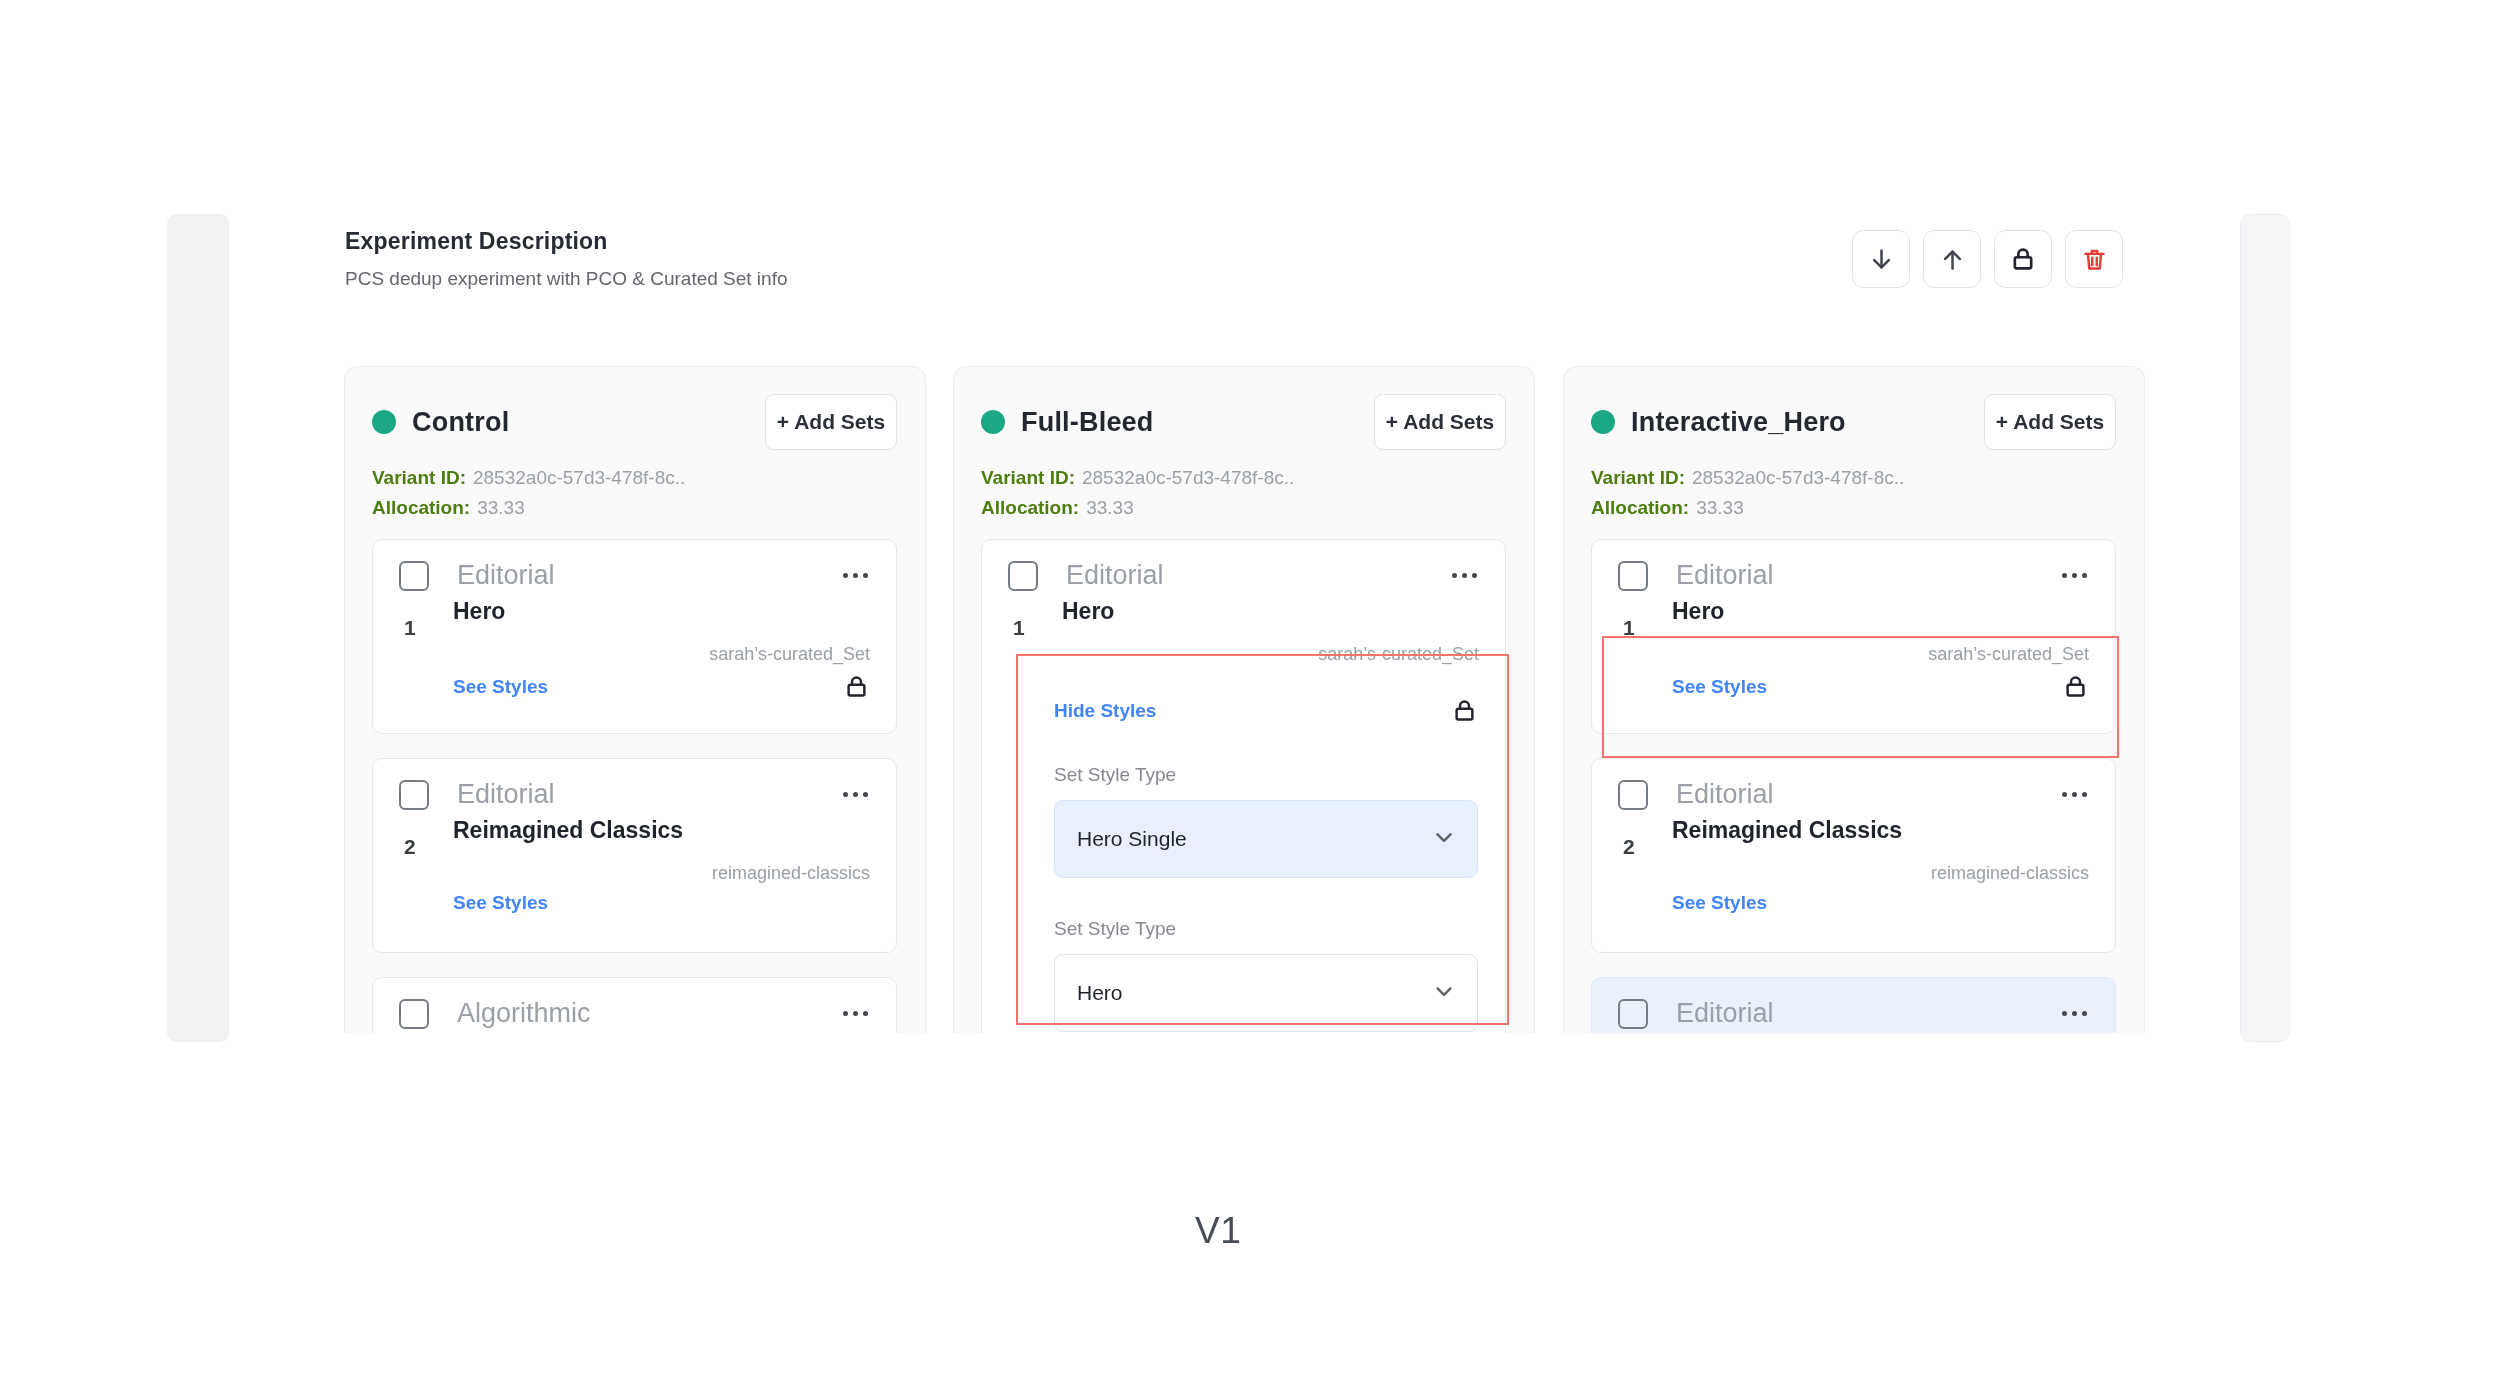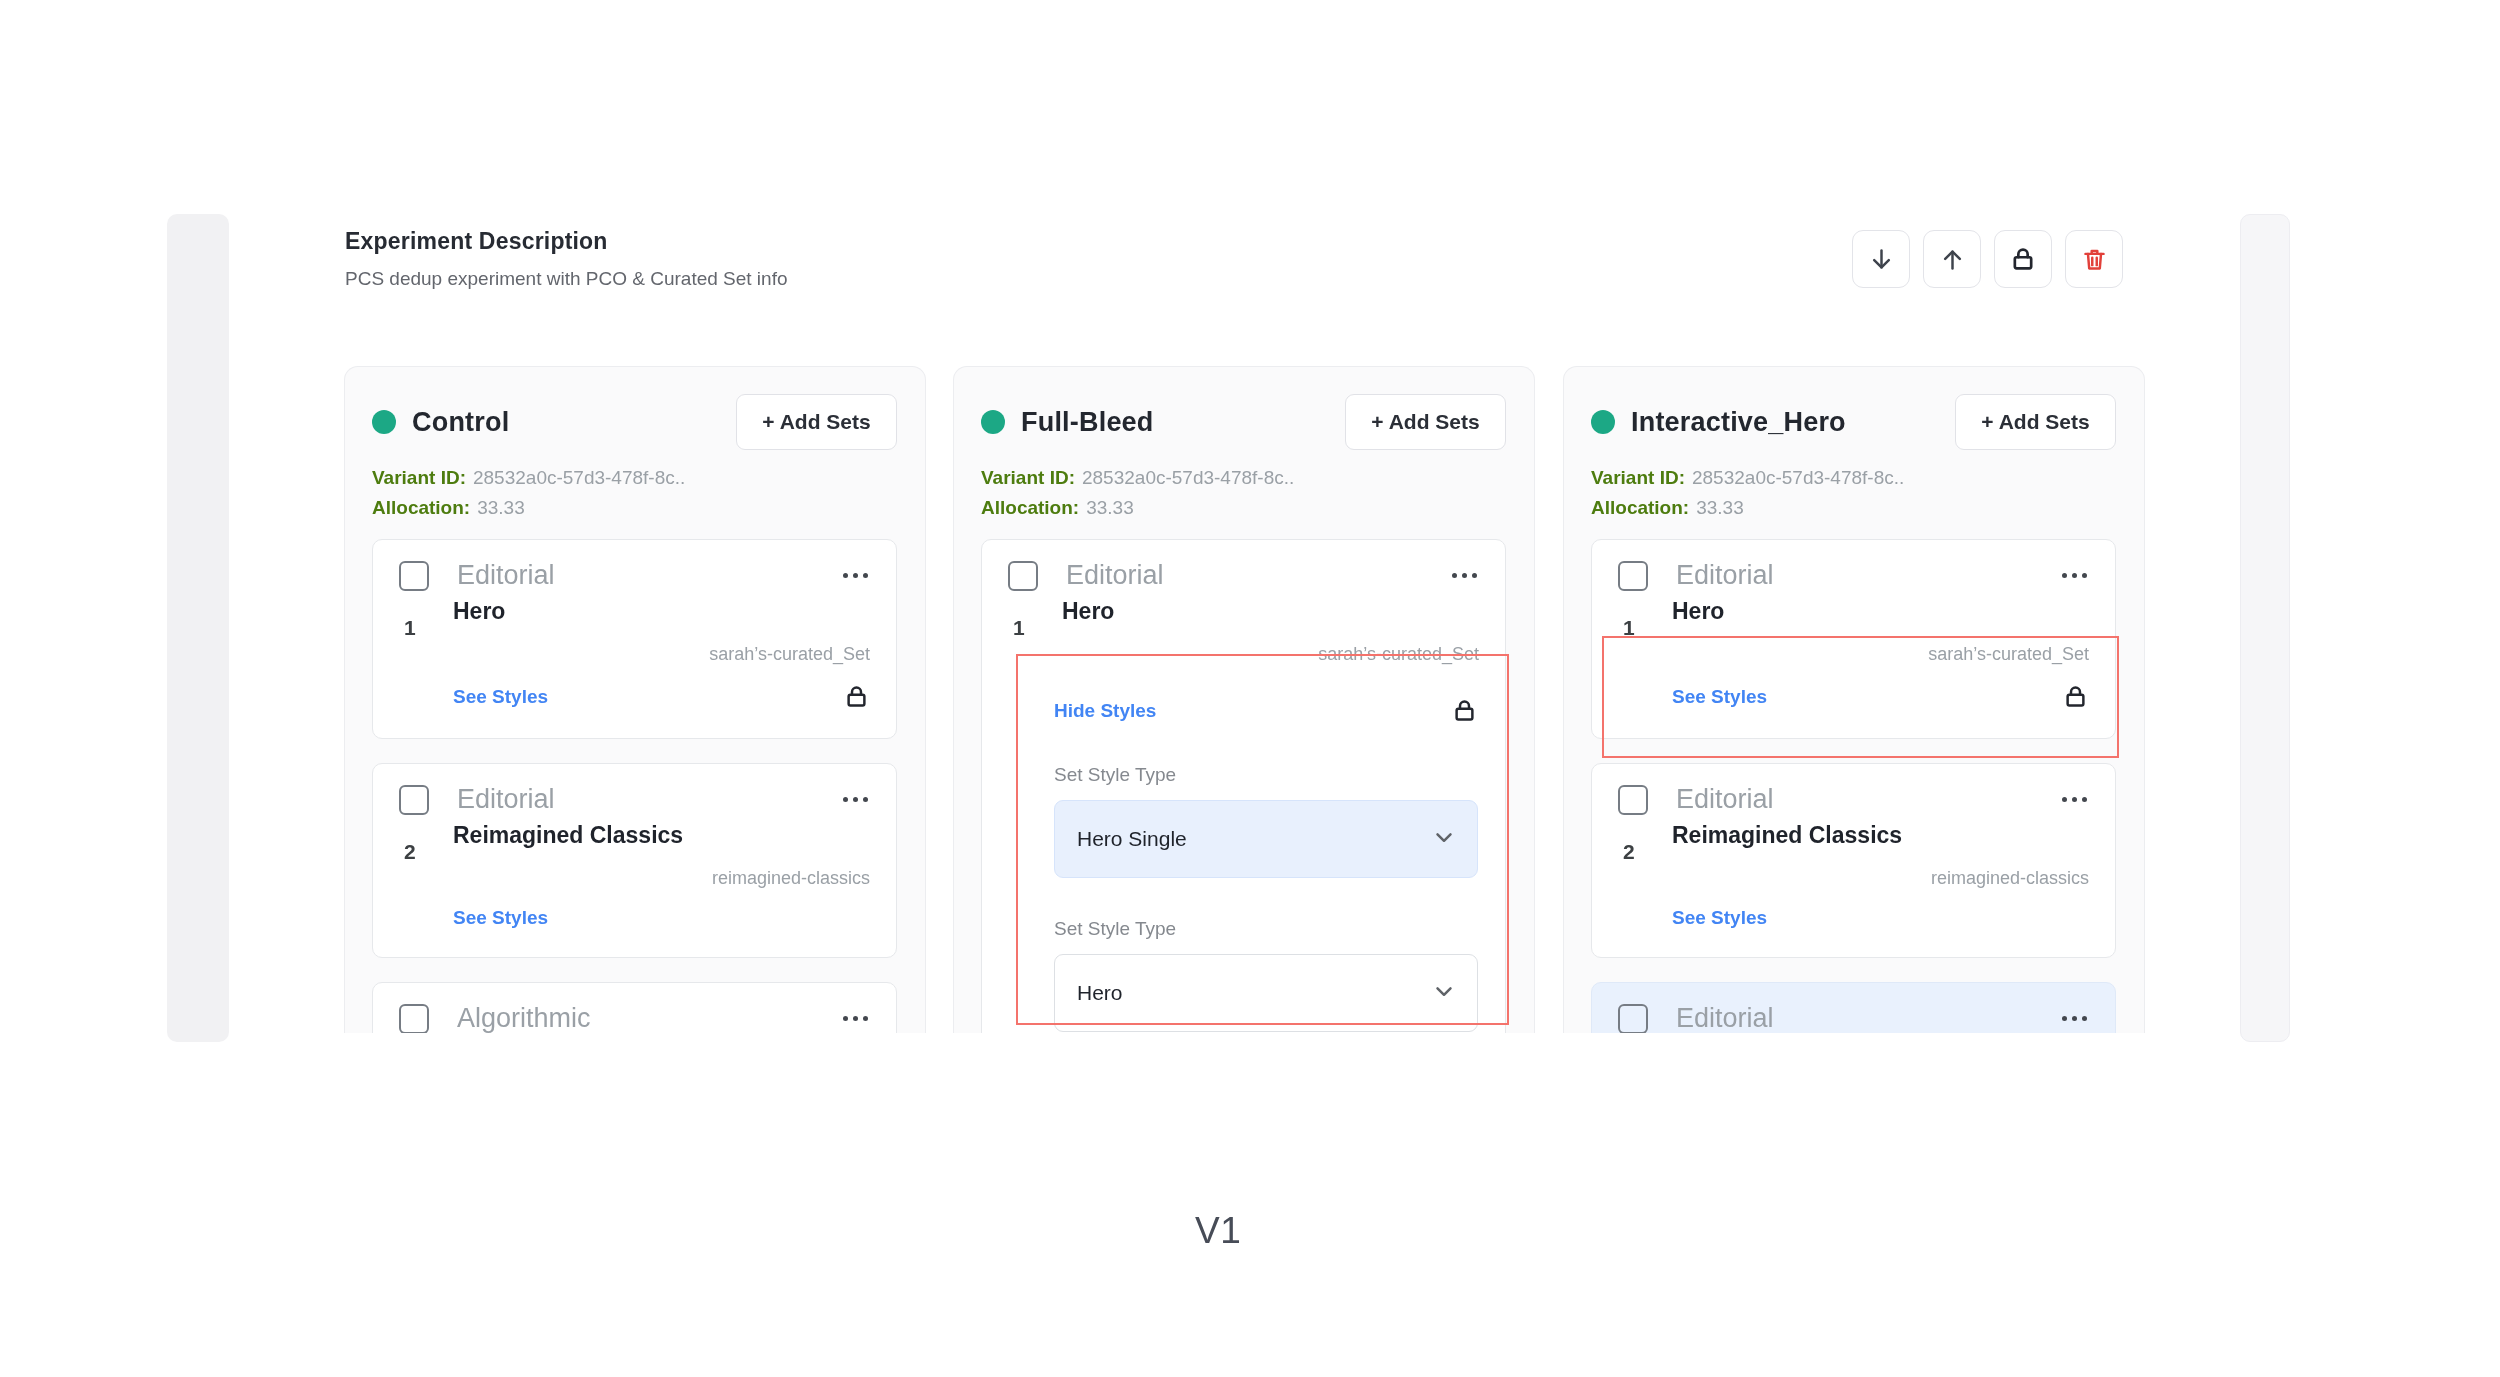--- a/index.html
+++ b/index.html
@@ -25,21 +25,21 @@
 
   
   .card { position:absolute; top:366px; width:582px; height:667px; background:#fafafb;
           border:1.5px solid #ecedf0; border-bottom:none; border-radius:14px 14px 0 0;
           padding:26px 28px 0 27px; overflow:hidden; }
   .card-0 { left:344px; } .card-1 { left:953px; } .card-2 { left:1563px; }
 
   .card-head { display:flex; align-items:center; height:58px; }
   .dot { width:24px; height:24px; border-radius:50%; background:#1ca885; flex:0 0 auto; }
   .variant-name { margin-left:16px; font-size:27px; font-weight:700; color:#23272f; letter-spacing:.2px; }
-  .add-sets { margin-left:auto; width:161px; height:56px; background:#fff; border:1.5px solid #e1e2e7;
+  .add-sets { margin-left:auto; width:132px; height:56px; background:#fff; border:1.5px solid #e1e2e7;
               border-radius:9px; font-family:inherit; font-size:21px; font-weight:700; color:#2b2f37; cursor:pointer; }
 
   .meta { margin-top:12px; font-size:19px; line-height:30px; }
   .meta b { font-weight:700; color:#4d7c0f; }
   .meta span.v { color:#9aa0a6; margin-left:7px; }
 
   .items { margin-top:16px; display:flex; flex-direction:column; gap:24px; }
   .item { position:relative; background:#ffffff; border:1.5px solid #e6e8eb; border-radius:10px;
           padding:20px 26px 28px 26px; min-height:195px; }
   .item.partial { min-height:150px; padding-bottom:10px; }
@@ -49,21 +49,21 @@
   .checkbox { width:30px; height:30px; border:2.5px solid #767c84; border-radius:6px; background:transparent; cursor:pointer; flex:0 0 auto; }
   .category { margin-left:28px; font-size:27px; color:#9aa0a6; }
   .dots { margin-left:auto; display:flex; gap:5px; align-items:center; cursor:pointer; padding:6px 2px; }
   .dots i { width:5px; height:5px; border-radius:50%; background:#43474e; display:block; }
 
   .idx { position:absolute; left:31px; top:76px; font-size:21px; font-weight:600; color:#3c4043; }
   .ibody { margin-left:54px; }
   .ititle { margin-top:7px; font-size:23px; font-weight:700; color:#1f232b; }
   .isub { margin-top:19px; font-size:18px; color:#9aa0a6;text-align:right; }
 
-  .ifoot { margin-left:54px; margin-top:18px; display:flex; align-items:center; justify-content:space-between; }
+  .ifoot { margin-left:54px; margin-top:8px; display:flex; align-items:center; justify-content:space-between; }
   .link { font-size:19px; font-weight:700; color:#4285f4; text-decoration:none; cursor:pointer; }
   .lock { display:flex; cursor:pointer; }
 
   
   .styles-panel { margin-left:46px; width:424px; }
   .styles-head { margin-top:32px; display:flex; align-items:center; justify-content:space-between; }
   .field-label { margin-top:40px; font-size:19px; color:#85898f; }
   .select { margin-top:14px; height:78px; border:1.5px solid #dde0e4; border-radius:9px; background:#fff;
             display:flex; align-items:center; justify-content:space-between; padding:0 20px 0 22px; cursor:pointer; }
   .select.active { background:#e8f0fd; border-color:#d6e4fb; }

